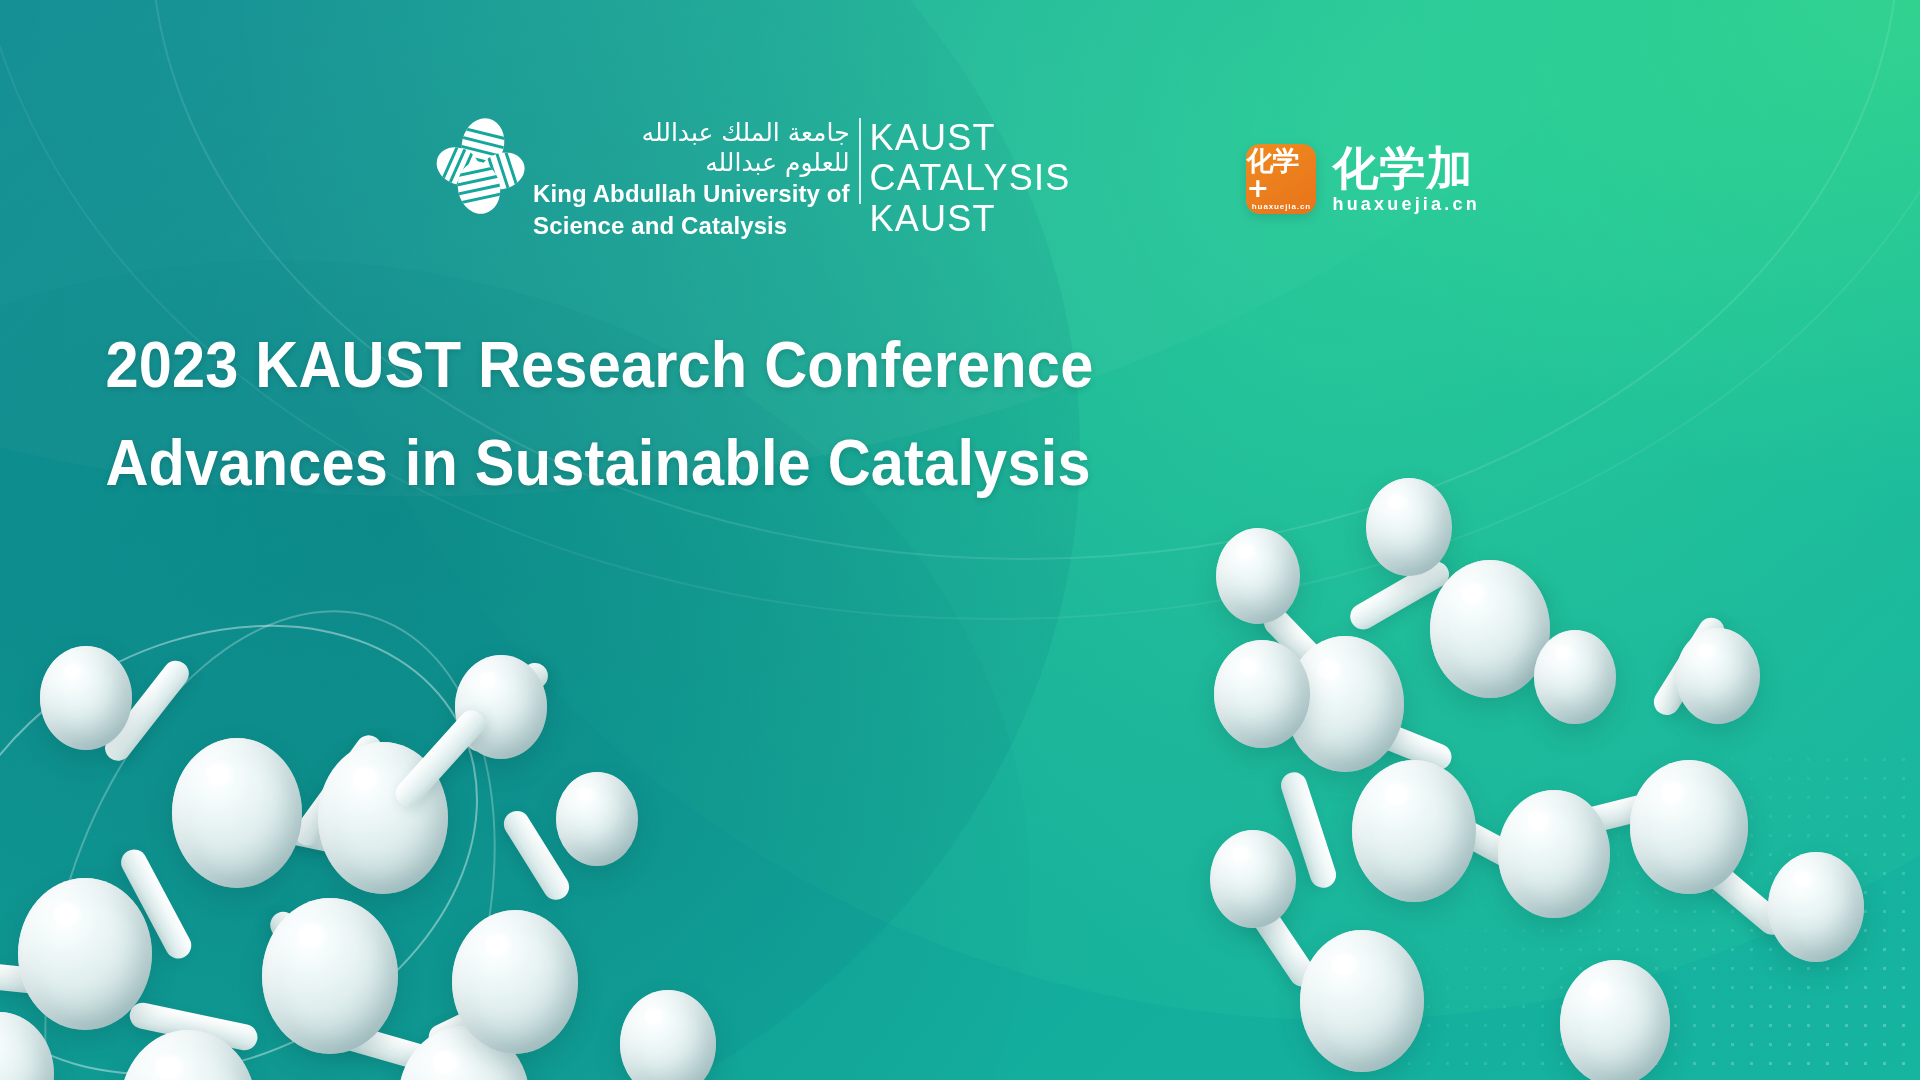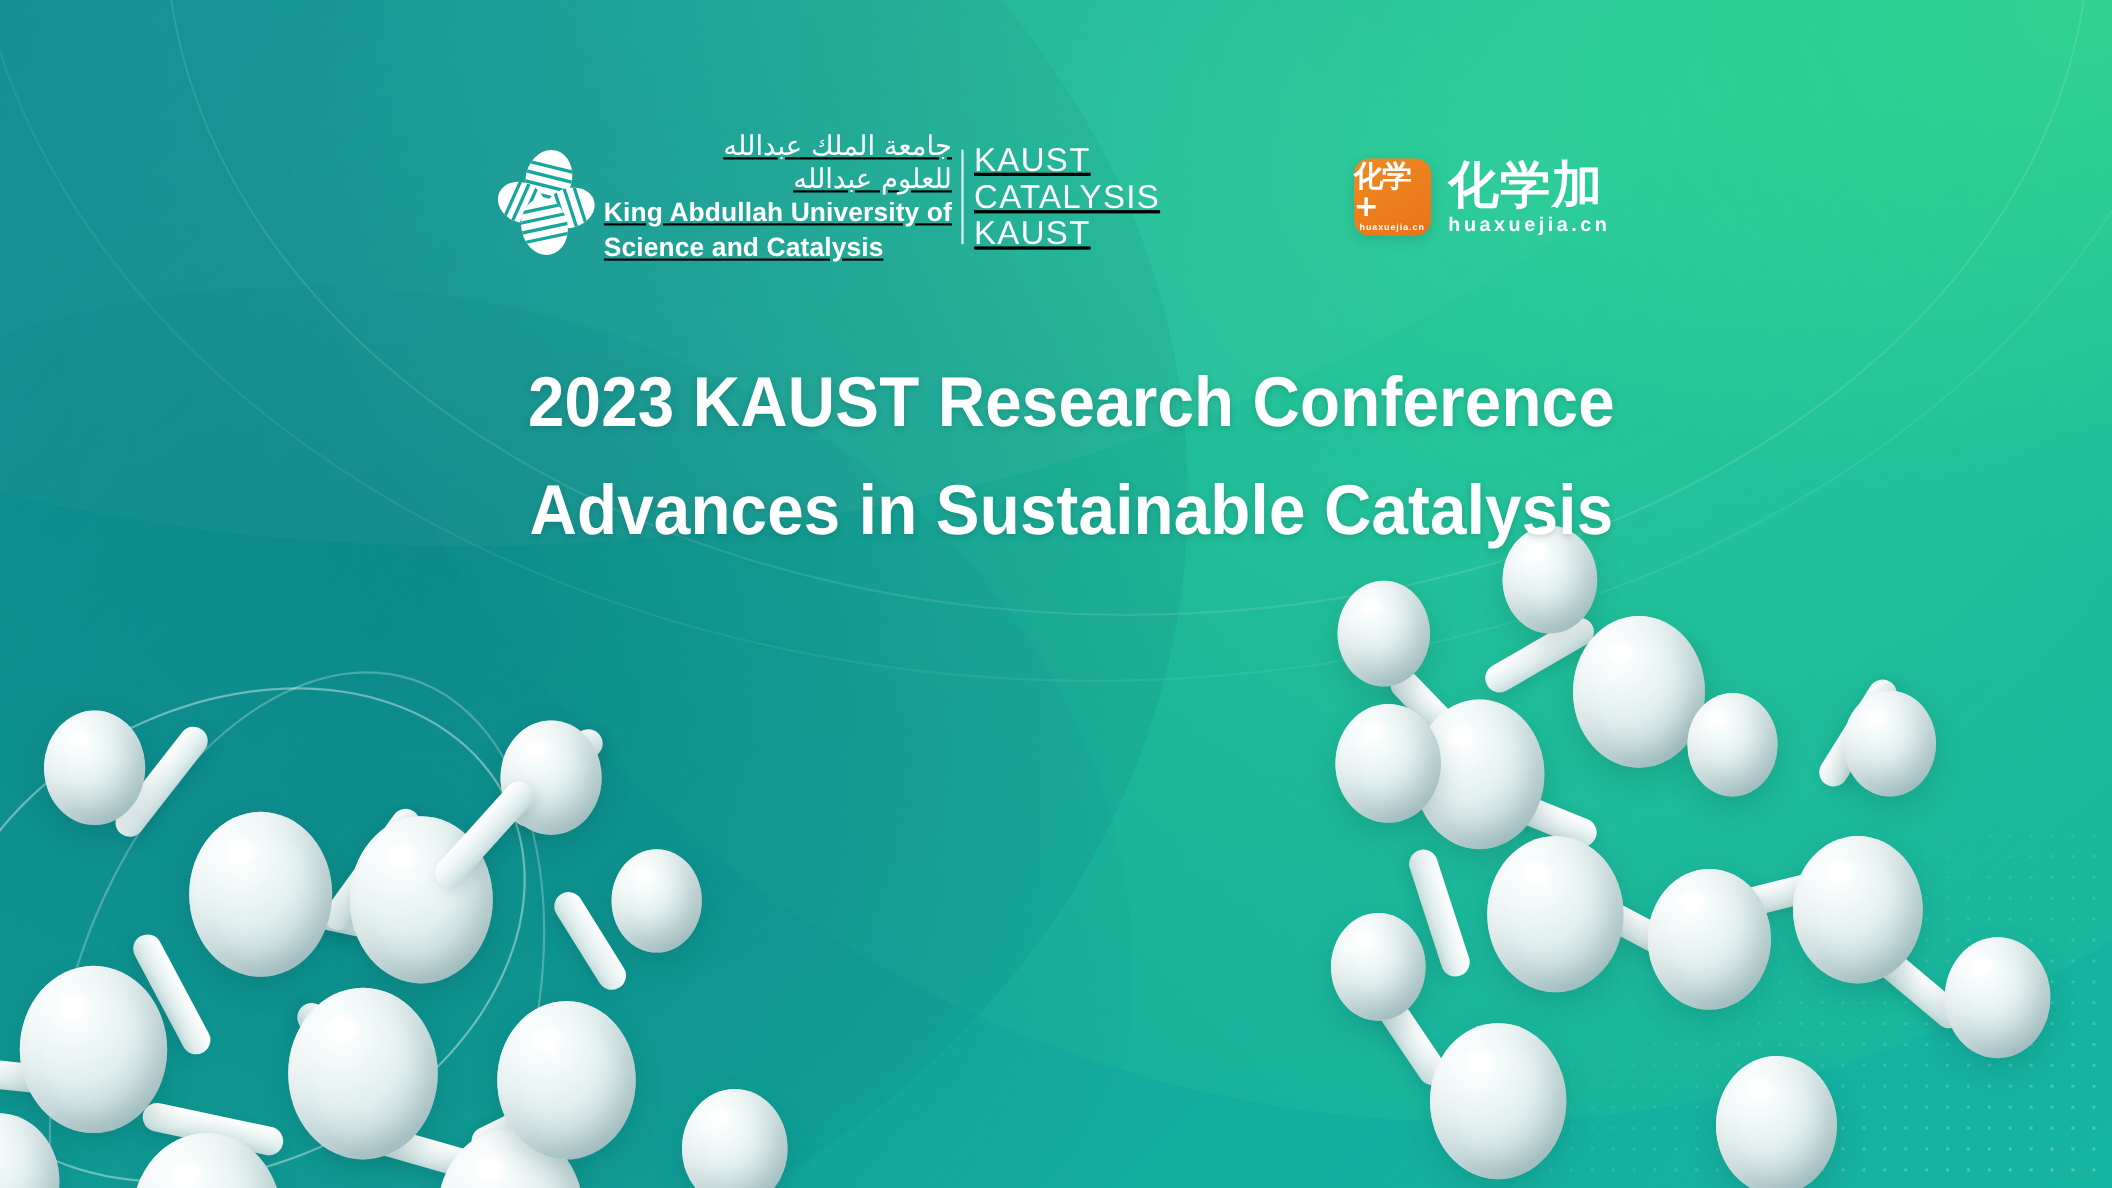--- a/index.html
+++ b/index.html
@@ -110,21 +110,21 @@
   }
 
   
   .logo-row {
     position:absolute;
     left:0; right:0; top:118px;
     display:flex; align-items:center; justify-content:center;
     gap:176px;
     z-index:8;
   }
-  .kaust-lockup { display:flex; align-items:center; gap:9px;text-decoration:underline; }
+  .kaust-lockup { display:flex; align-items:flex-start; gap:9px; }
   .kaust-mark {
     position:relative;
     width:84px; height:86px;
     flex:0 0 auto;
   }
   .petal {
     position:absolute;
     width:42px; height:52px;
     border-radius:50% 50% 50% 50%;
     background:#ffffff;
@@ -147,21 +147,21 @@
     font-family:"DejaVu Sans", sans-serif;
     font-size:25px; line-height:1.18; font-weight:400;
     direction:rtl; text-align:right; letter-spacing:.5px;
   }
   .kw-en {
     font-size:24px; line-height:1.2; font-weight:700;
     letter-spacing:.1px; margin-top:3px;
   }
   .logo-div { width:2px; height:86px; background:rgba(255,255,255,.85); }
   .kcc {
-    color:#fff; font-size:30px; line-height:1.12;
+    color:#fff; font-size:36px; line-height:1.12;
     font-weight:400; letter-spacing:1.2px;
   }
 
   .hxj-lockup { display:flex; align-items:center; gap:16px; }
   .hxj-badge {
     width:70px; height:70px; border-radius:14px;
     background:linear-gradient(150deg,#ef8b20 0%,#e8731a 100%);
     display:flex; flex-direction:column; align-items:center; justify-content:center;
     gap:2px;
     box-shadow:0 4px 12px rgba(0,0,0,.12);
@@ -181,21 +181,20 @@
   }
   .hxj-url {
     color:#fff; font-size:18px; font-weight:700; letter-spacing:3.2px; line-height:1;
     text-align:center;
   }
 
   
   .titles {
     position:absolute;
     left:0; right:12px; top:328px;
-    text-align:center;
     z-index:8;
     color:#fff;
     padding-left:40px;
   }
   .t-line1, .t-line2 {
     font-family:"Liberation Sans Narrow","Liberation Sans", sans-serif;
     font-weight:700;
     font-size:64px;
     line-height:1.18;
     letter-spacing:.2px;

